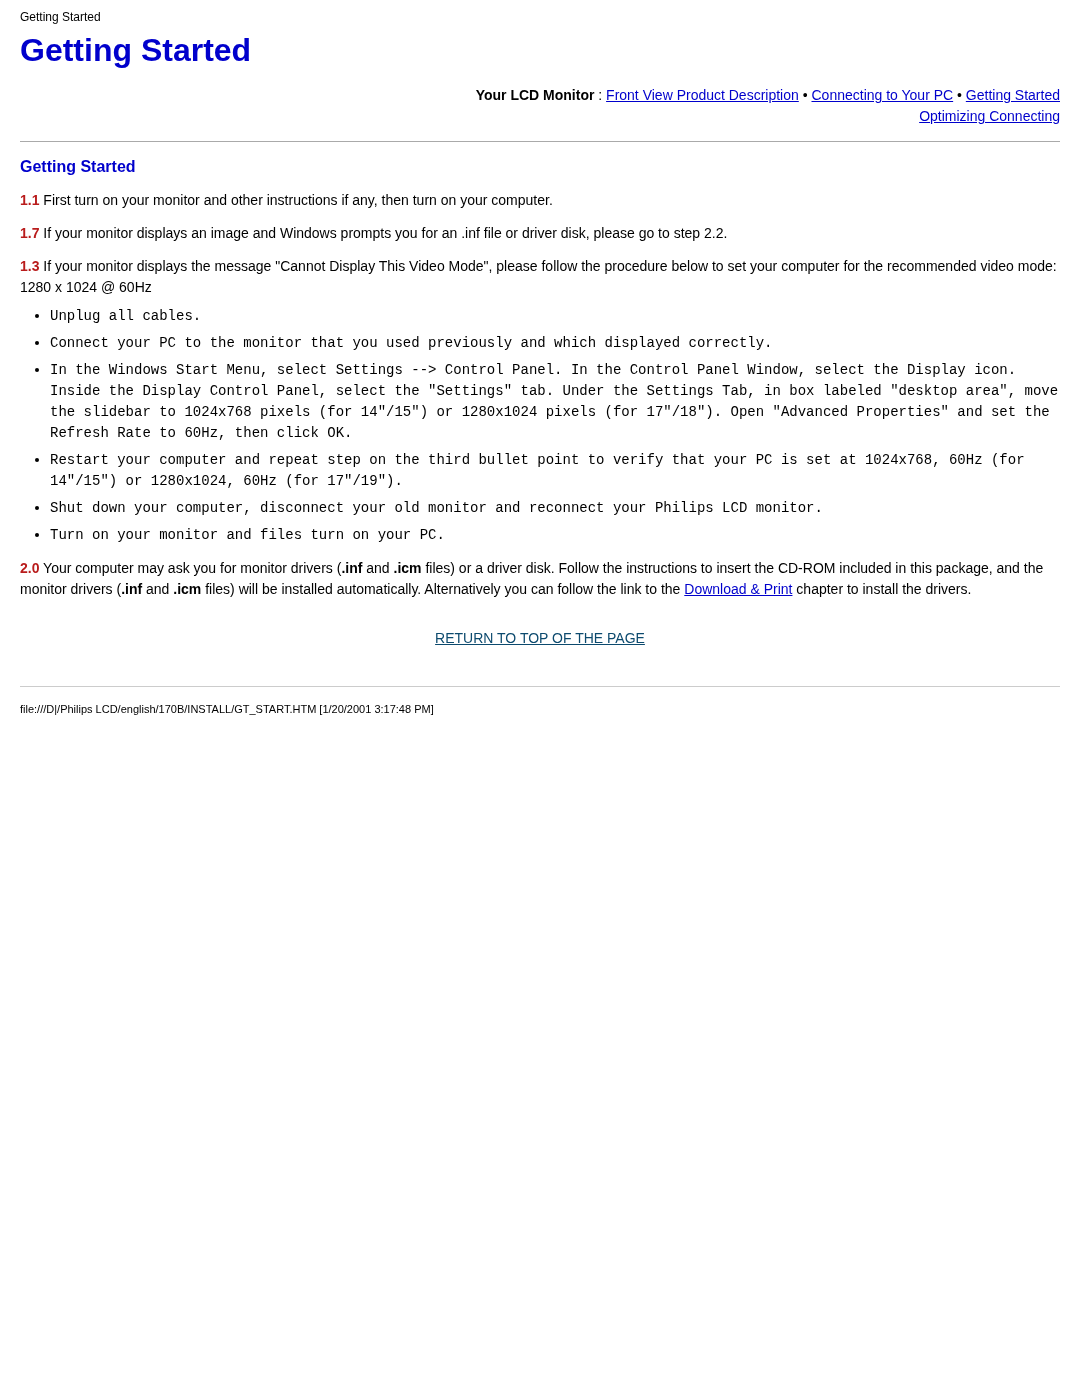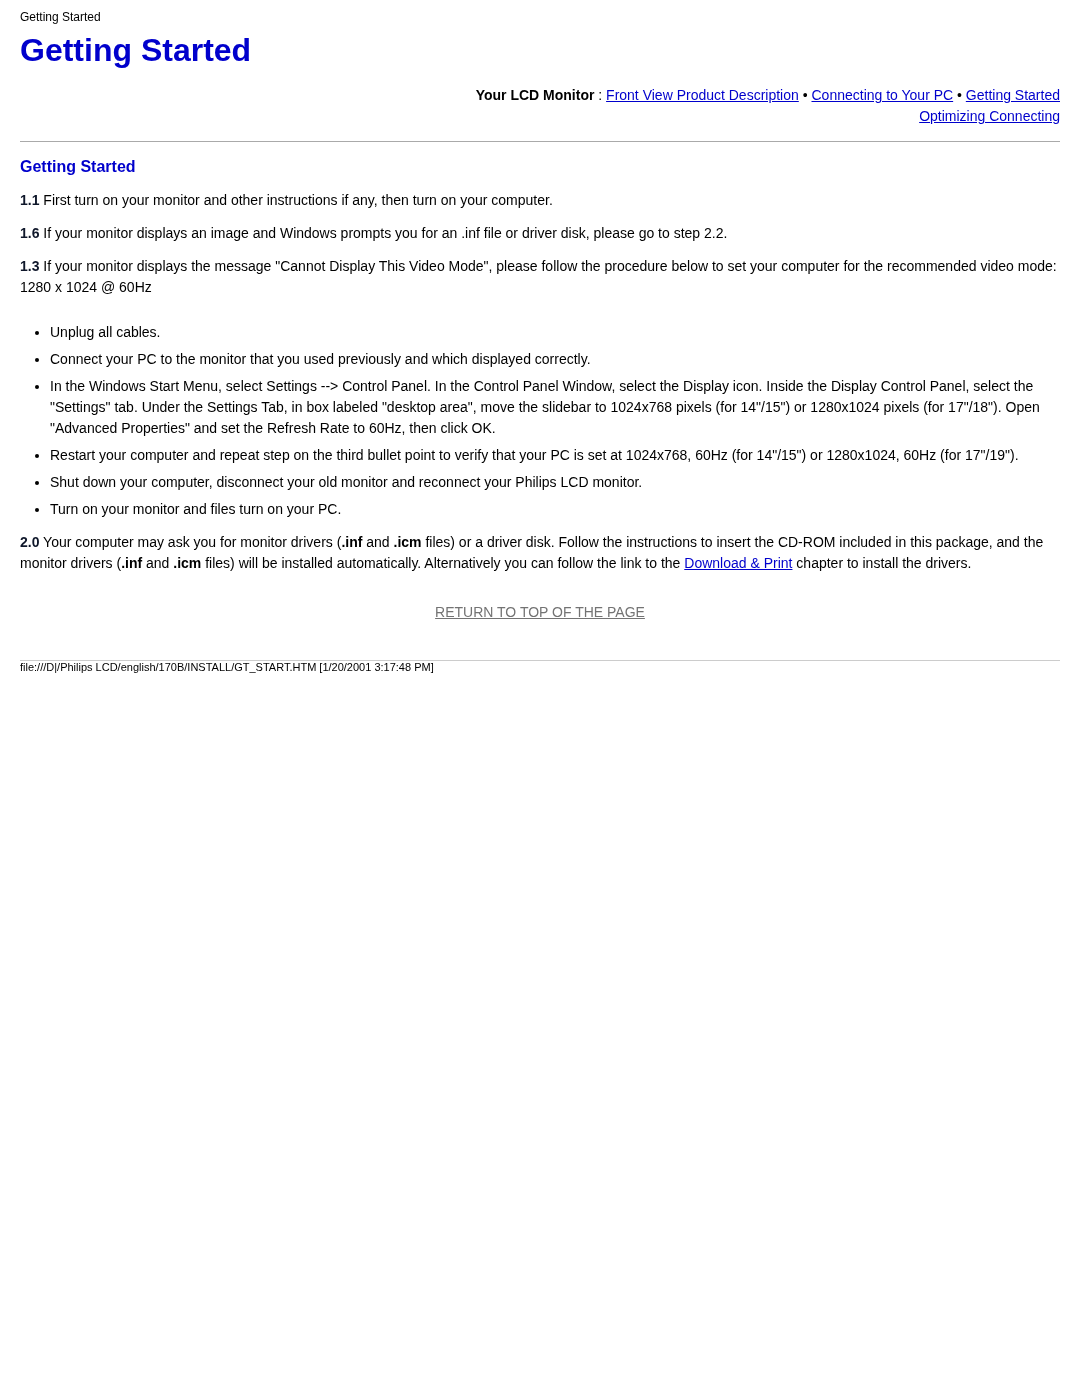--- a/index.html
+++ b/index.html
@@ -49,46 +49,47 @@
       font-size: 16px;
       font-weight: bold;
       color: #0000cc;
       margin-bottom: 14px;
     }
     .step {
       margin-bottom: 12px;
       line-height: 1.5;
     }
     .step-num {
-      color: #0f172a;
+      color: #b91c1c;
       font-weight: bold;
     }
     ul.bullet-list {
-      margin: 24px 0 8px 30px;
+      margin: 8px 0 8px 30px;
       list-style-type: disc;
+      font-family: Liberation Mono, monospace;
     }
     ul.bullet-list li {
       margin-bottom: 6px;
       line-height: 1.5;
     }
     .return-link {
       text-align: center;
       margin-top: 30px;
       margin-bottom: 20px;
     }
     .return-link a {
-      color: #737373;
+      color: #0c4a6e;
       text-decoration: underline;
     }
     #status-bar {
       font-size: 11px;
       color: #000;
       margin-top: 40px;
       border-top: 1px solid #ccc;
-      padding-top: 0;
+      padding-top: 16px;
     }
   </style>
 </head>
 <body>
 
 <div id="breadcrumb">Getting Started</div>
 
 <h1 id="page-title">Getting Started</h1>
 
 <div class="intro-section">
@@ -108,21 +109,21 @@
 <hr>
 
 <h2 id="section-heading">Getting Started</h2>
 
 <div class="step">
   <span class="step-num">1.1</span>
   <span> </span><span>First turn on your monitor and other instructions if any, then turn on your computer.</span>
 </div>
 
 <div class="step">
-  <span class="step-num">1.6</span>
+  <span class="step-num">1.7</span>
   <span> <span>If your monitor displays an image and Windows prompts you for an .inf file or driver disk, please go to step 2.2.</span></span>
 </div>
 
 <div class="step">
   <span class="step-num">1.3</span>
   <span> </span><span>If your monitor displays the message "Cannot Display This Video Mode", please follow the procedure below to set your computer for the recommended video mode: 1280 x 1024 @ 60Hz</span>
   <ul class="bullet-list">
     <li>Unplug all cables.</li>
     <li>Connect your PC to the monitor that you used previously and which displayed correctly.</li>
     <li>In the Windows Start Menu, select Settings --&gt; Control Panel. In the Control Panel Window, select the Display icon. Inside the Display Control Panel, select the "Settings" tab. Under the Settings Tab, in box labeled "desktop area", move the slidebar to 1024x768 pixels (for 14"/15") or 1280x1024 pixels (for 17"/18"). Open "Advanced Properties" and set the Refresh Rate to 60Hz, then click OK.</li>

